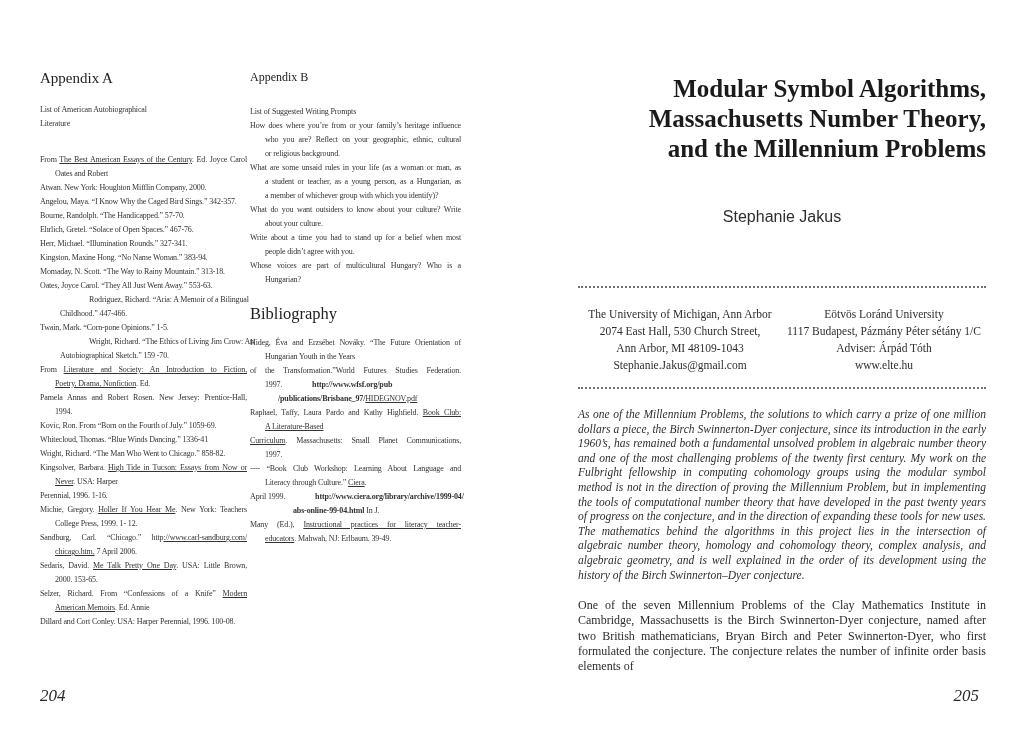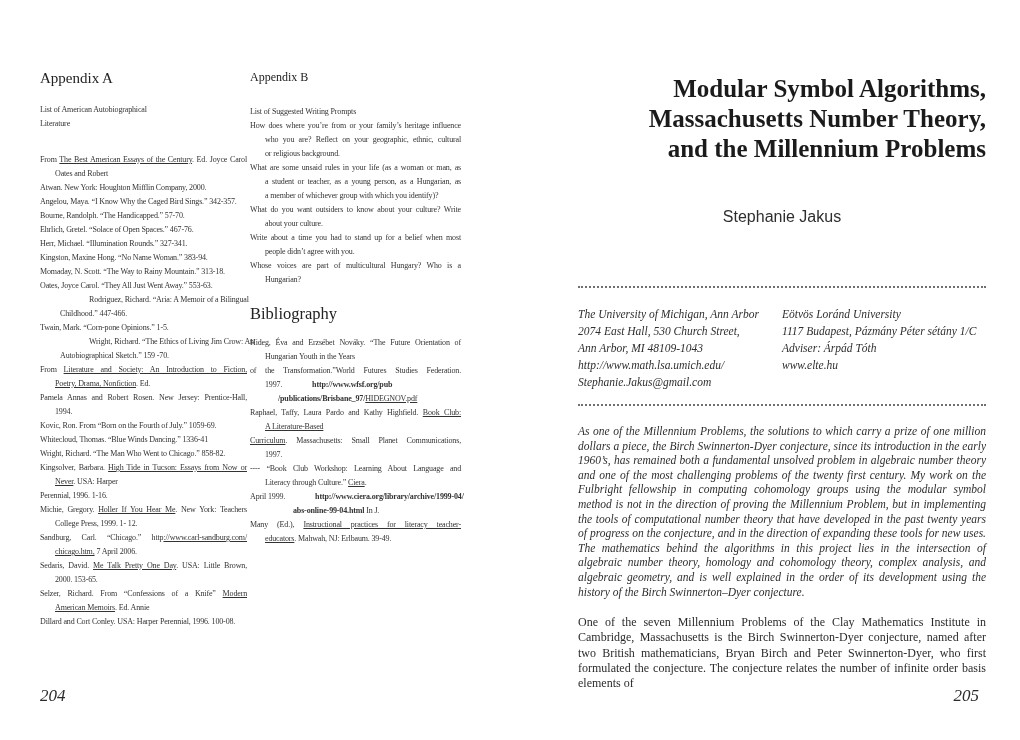--- a/index.html
+++ b/index.html
@@ -45,22 +45,22 @@
     font-family:"Liberation Sans", sans-serif;
     font-size:16px;color:#2e2e2e;
   }
   .dotted-rule{
     margin-top:60px;border-top:2px dotted #707070;height:0;width:100%;
   }
   .dotted-rule.second{margin-top:13px;}
   .affiliations{display:flex;margin-top:18px;}
   .affil-col{width:204px;}
   .affil-col .bl{
-    font-size:11.5px;line-height:17px;font-style:italic;
-    letter-spacing:0;color:#2e2e2e;
+    font-size:11.5px;line-height:17px;
+    letter-spacing:0;color:#2e2e2e;text-align:center;
   }
   .abstract{
     margin-top:18px;font-size:11.5px;line-height:14.6px;
     font-style:italic;text-align:justify;color:#2e2e2e;
   }
   .body-par{
     margin-top:16px;font-size:12px;line-height:15.3px;
     text-align:justify;color:#2b2b2b;
   }
 
@@ -166,21 +166,20 @@
 
     <div class="author">Stephanie Jakus</div>
 
     <div class="dotted-rule"></div>
 
     <div class="affiliations">
       <div class="affil-col">
           <div class="bl">The University of Michigan, Ann Arbor</div>
           <div class="bl">2074 East Hall, 530 Church Street,</div>
           <div class="bl">Ann Arbor, MI 48109-1043</div>
-          <div class="bl">http://www.math.lsa.umich.edu/</div>
           <div class="bl">Stephanie.Jakus@gmail.com</div>
         </div>
       <div class="affil-col">
           <div class="bl">Eötvös Loránd University</div>
           <div class="bl">1117 Budapest, Pázmány Péter sétány 1/C</div>
           <div class="bl">Adviser: Árpád Tóth</div>
           <div class="bl">www.elte.hu</div>
         </div>
     </div>
 

